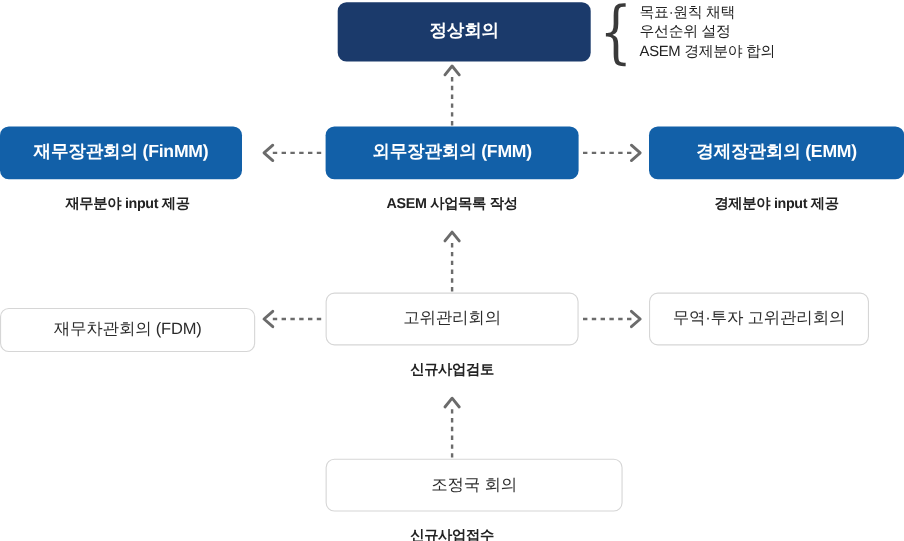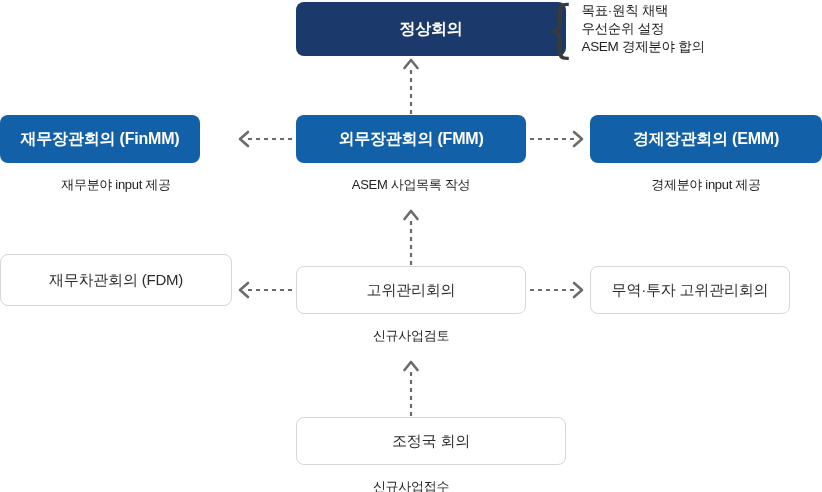--- a/index.html
+++ b/index.html
@@ -51,21 +51,21 @@
     font-weight: normal;
     font-size: 15px;
     letter-spacing: -0.2px;
   }
 
   
   .caption {
     position: absolute;
     text-align: center;
     font-size: 13px;
-    font-weight: normal;
+    font-weight: bold;
     color: #222222;
     letter-spacing: -0.3px;
     white-space: nowrap;
   }
 
   
   .arrow {
     position: absolute;
   }
   .arrow svg { display: block; overflow: visible; }
@@ -97,39 +97,39 @@
     letter-spacing: -0.3px;
     line-height: 18px;
     white-space: nowrap;
   }
 </style>
 </head>
 <body>
 
 <div id="diagram">
 
-  <div class="node node-navy" style="left:296px; top:2px; width:270px; height:54px;text-align:center;">정상회의</div>
+  <div class="node node-navy" style="left:307px; top:2px; width:230px; height:54px;text-align:center;">정상회의</div>
 
   <div class="brace-group" style="left:540px; top:1px; height:56px;">
     <span class="brace">{</span>
     <span class="brace-lines">
       <span class="brace-line">목표·원칙 채택</span>
       <span class="brace-line">우선순위 설정</span>
       <span class="brace-line">ASEM 경제분야 합의</span>
     </span>
   </div>
 
   <div class="arrow" style="left:403px; top:56px;">
     <svg width="16" height="58" viewBox="0 0 16 58">
       <line x1="8" y1="58" x2="8" y2="12" stroke="#6b6b6b" stroke-width="2.2" stroke-dasharray="4,4" stroke-linecap="butt"></line>
       <polyline points="1.5,12 8,4 14.5,12" fill="none" stroke="#6b6b6b" stroke-width="2.6" stroke-linecap="round" stroke-linejoin="round"></polyline>
     </svg>
   </div>
 
-  <div class="node node-blue" style="left:0px; top:115px; width:200px; height:48px;">재무장관회의 (FinMM)</div>
+  <div class="node node-blue" style="left:0px; top:115px; width:220px; height:48px;">재무장관회의 (FinMM)</div>
 
   <div class="node node-blue" style="left:296px; top:115px; width:230px; height:48px;">외무장관회의 (FMM)</div>
 
   <div class="node node-blue" style="left:590px; top:115px; width:232px; height:48px;">경제장관회의 (EMM)</div>
 
   <div class="arrow" style="left:236px; top:130px;">
     <svg width="56" height="18" viewBox="0 0 56 18">
       <line x1="56" y1="9" x2="12" y2="9" stroke="#6b6b6b" stroke-width="2.2" stroke-dasharray="4,4" stroke-linecap="butt"></line>
       <polyline points="12,2 4,9 12,16" fill="none" stroke="#6b6b6b" stroke-width="2.6" stroke-linecap="round" stroke-linejoin="round"></polyline>
     </svg>
@@ -146,21 +146,21 @@
   <div class="caption" style="left:296px; top:176px; width:230px;">ASEM 사업목록 작성</div>
   <div class="caption" style="left:590px; top:176px; width:232px;">경제분야 input 제공</div>
 
   <div class="arrow" style="left:403px; top:207px;">
     <svg width="16" height="58" viewBox="0 0 16 58">
       <line x1="8" y1="58" x2="8" y2="12" stroke="#6b6b6b" stroke-width="2.2" stroke-dasharray="4,4" stroke-linecap="butt"></line>
       <polyline points="1.5,12 8,4 14.5,12" fill="none" stroke="#6b6b6b" stroke-width="2.6" stroke-linecap="round" stroke-linejoin="round"></polyline>
     </svg>
   </div>
 
-  <div class="node node-white" style="left:0px; top:254px; width:232px; height:52px;">재무차관회의 (FDM)</div>
+  <div class="node node-white" style="left:0px; top:280px; width:232px; height:40px;">재무차관회의 (FDM)</div>
 
   <div class="node node-white" style="left:296px; top:266px; width:230px; height:48px;">고위관리회의</div>
 
   <div class="node node-white" style="left:590px; top:266px; width:200px; height:48px;">무역·투자 고위관리회의</div>
 
   <div class="arrow" style="left:236px; top:281px;">
     <svg width="56" height="18" viewBox="0 0 56 18">
       <line x1="56" y1="9" x2="12" y2="9" stroke="#6b6b6b" stroke-width="2.2" stroke-dasharray="4,4" stroke-linecap="butt"></line>
       <polyline points="12,2 4,9 12,16" fill="none" stroke="#6b6b6b" stroke-width="2.6" stroke-linecap="round" stroke-linejoin="round"></polyline>
     </svg>

